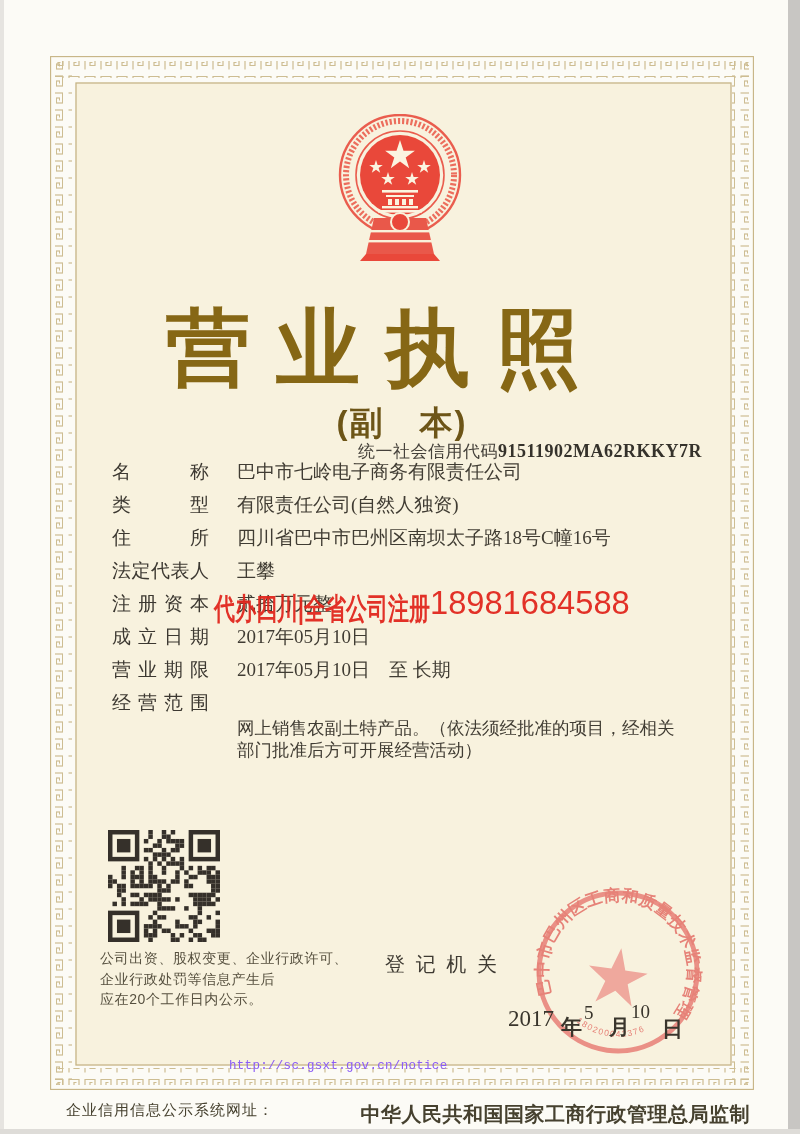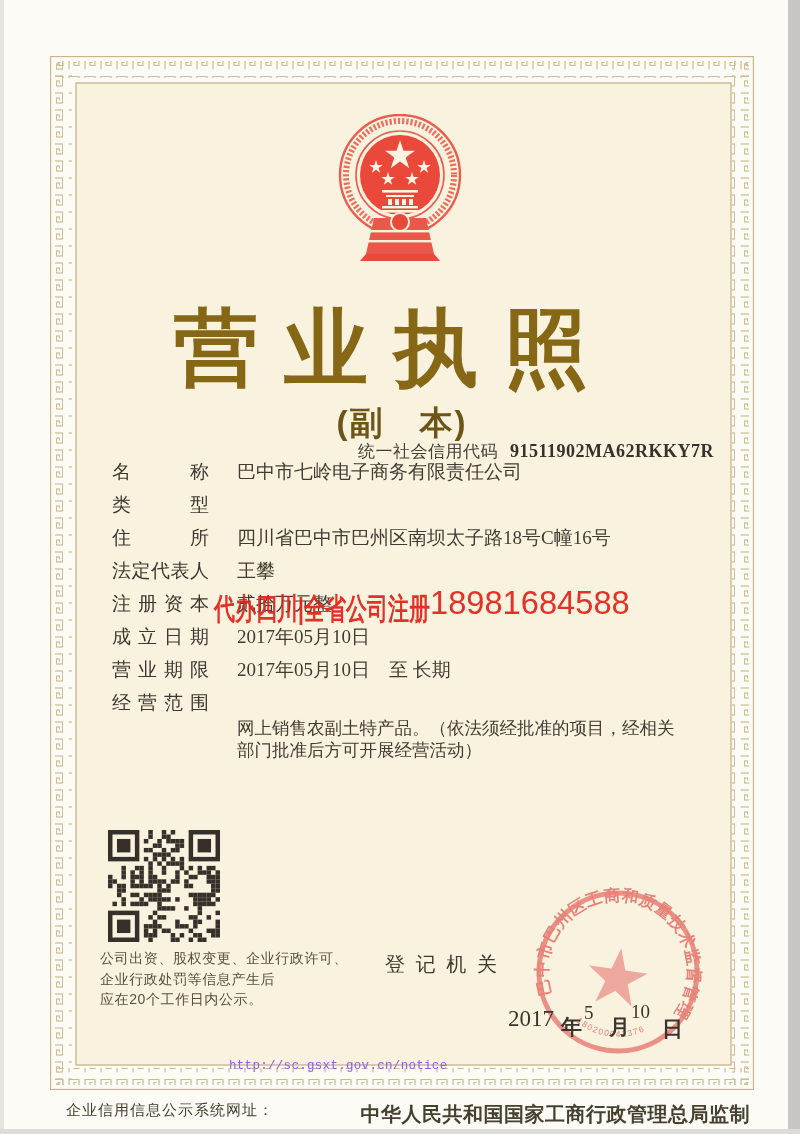--- a/index.html
+++ b/index.html
@@ -6,27 +6,27 @@
   #page{position:relative;width:800px;height:1134px;background:#fcfbf6;overflow:hidden;
         font-family:"Liberation Sans",sans-serif;color:#3b362c;}
   .abs{position:absolute;}
   
   .edge-right{left:788px;top:0;width:12px;height:1134px;background:#c8c6c3;}
   .edge-left{left:0;top:0;width:4px;height:1134px;background:#e6e4e0;}
   .edge-bottom{left:0;top:1129px;width:800px;height:5px;background:#dedcd8;}
   
   #frame{left:50px;top:56px;}
   
-  #title{left:8px;top:300px;width:772px;text-align:center;font-size:84px;line-height:96px;
+  #title{left:0;top:300px;width:772px;text-align:center;font-size:84px;line-height:96px;
          font-weight:900;letter-spacing:26px;color:#866715;}
   #subtitle{left:0;top:401px;width:772px;text-align:center;font-size:33px;font-weight:700;
             color:#6d5517;letter-spacing:2px;padding-left:16px;}
   #creditline{left:358px;top:440px;font-size:17px;color:#45413a;letter-spacing:.5px;}
   #creditline .code{font-family:"Liberation Serif",serif;font-size:18px;color:#35322b;
-                    letter-spacing:.5px;margin-left:12px;font-weight:600;}
+                    letter-spacing:.5px;font-weight:600;}
   
   #fields{left:112px;top:461px;width:600px;}
   .row{display:flex;margin-bottom:11px;line-height:22px;}
   .flabel{width:97px;flex:none;margin-right:28px;font-size:19px;font-weight:500;color:#3c3831;}
   .jchars{display:flex;justify-content:space-between;}
   .fvalue{font-size:19px;color:#403c33;font-family:"Liberation Serif",serif;}
   .row-scope .fvalue{font-size:17.5px;width:452px;line-height:22px;margin-top:25px;}
   
   .wmk{color:#e1231a;opacity:.93;white-space:nowrap;font-weight:600;}
   #wmk-cn{left:214px;top:589px;font-size:30px;transform:scaleX(.70);transform-origin:0 0;}
@@ -119,20 +119,21 @@
           <span>名</span>
           <span>称</span>
         </div>
       <div class="fvalue">巴中市七岭电子商务有限责任公司</div>
     </div>
     <div class="row">
       <div class="flabel jchars">
           <span>类</span>
           <span>型</span>
         </div>
+      <div class="fvalue">有限责任公司(自然人独资)</div>
     </div>
     <div class="row">
       <div class="flabel jchars">
           <span>住</span>
           <span>所</span>
         </div>
       <div class="fvalue">四川省巴中市巴州区南坝太子路18号C幢16号</div>
     </div>
     <div class="row">
       <div class="flabel jchars">

